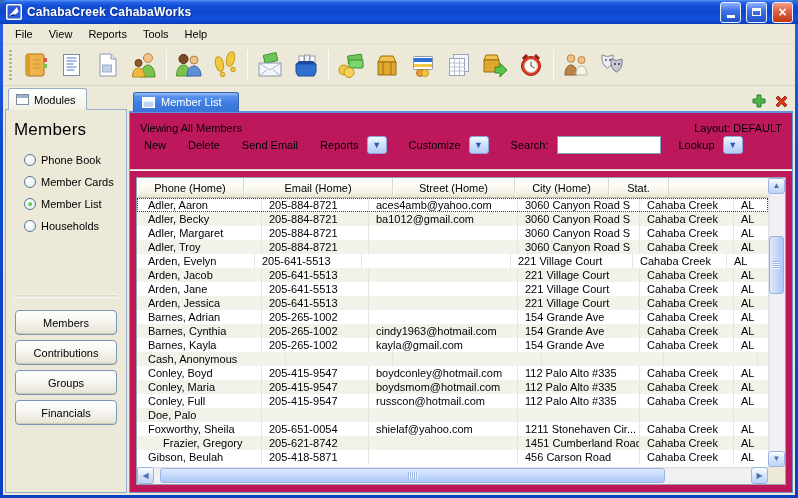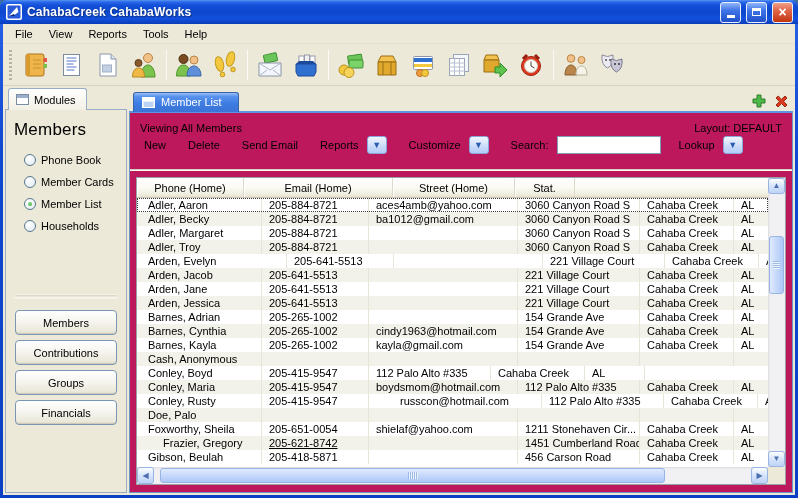--- a/index.html
+++ b/index.html
@@ -405,20 +405,23 @@
                 <div class="thead">
                     <div class="th" style="width: 107px;">
                       <span>Phone (Home)</span>
                     </div>
                     <div class="th" style="width: 149px;">
                       <span>Email (Home)</span>
                     </div>
                     <div class="th" style="width: 122px;">
                       <span>Street (Home)</span>
                     </div>
+                    <div class="th" style="width: 94px;">
+                      <span>City (Home)</span>
+                    </div>
                     <div class="th" style="width: 60px;">
                       <span>Stat.</span>
                     </div>
                   </div>
                 <div class="tbody">
                     <div class="trow focus">
                       <div class="td" style="width: 125px;">Adler, Aaron</div>
                       <div class="td" style="width: 107px;">205-884-8721</div>
                       <div class="td" style="width: 149px;">aces4amb@yahoo.com</div>
                       <div class="td" style="width: 122px;">3060 Canyon Road S</div>
@@ -443,21 +446,21 @@
                     </div>
                     <div class="trow alt">
                       <div class="td" style="width: 125px;">Adler, Troy</div>
                       <div class="td" style="width: 107px;">205-884-8721</div>
                       <div class="td" style="width: 149px;"></div>
                       <div class="td" style="width: 122px;">3060 Canyon Road S</div>
                       <div class="td" style="width: 94px;">Cahaba Creek</div>
                       <div class="td" style="width: 60px;">AL</div>
                     </div>
                     <div class="trow">
-                      <div class="td" style="width: 150px;">Arden, Evelyn</div>
+                      <div class="td" style="width: 118px;">Arden, Evelyn</div>
                       <div class="td" style="width: 107px;">205-641-5513</div>
                       <div class="td" style="width: 149px;"></div>
                       <div class="td" style="width: 122px;">221 Village Court</div>
                       <div class="td" style="width: 94px;">Cahaba Creek</div>
                       <div class="td" style="width: 60px;">AL</div>
                     </div>
                     <div class="trow alt">
                       <div class="td" style="width: 125px;">Arden, Jacob</div>
                       <div class="td" style="width: 107px;">205-641-5513</div>
                       <div class="td" style="width: 149px;"></div>
@@ -499,46 +502,47 @@
                     </div>
                     <div class="trow">
                       <div class="td" style="width: 125px;">Barnes, Kayla</div>
                       <div class="td" style="width: 107px;">205-265-1002</div>
                       <div class="td" style="width: 149px;">kayla@gmail.com</div>
                       <div class="td" style="width: 122px;">154 Grande Ave</div>
                       <div class="td" style="width: 94px;">Cahaba Creek</div>
                       <div class="td" style="width: 60px;">AL</div>
                     </div>
                     <div class="trow alt">
-                      <div class="td" style="width: 125px;">Cash, Anonymous</div>
+                      <div class="td" style="width: 149px;">Cash, Anonymous</div>
                       <div class="td" style="width: 107px;"></div>
                       <div class="td" style="width: 149px;"></div>
                       <div class="td" style="width: 122px;"></div>
                       <div class="td" style="width: 94px;"></div>
                       <div class="td" style="width: 60px;"></div>
                     </div>
                     <div class="trow">
                       <div class="td" style="width: 125px;">Conley, Boyd</div>
                       <div class="td" style="width: 107px;">205-415-9547</div>
+                      <div class="td" style="width: 149px;">boydconley@hotmail.com</div>
                       <div class="td" style="width: 122px;">112 Palo Alto #335</div>
                       <div class="td" style="width: 94px;">Cahaba Creek</div>
                       <div class="td" style="width: 60px;">AL</div>
                     </div>
                     <div class="trow alt">
                       <div class="td" style="width: 125px;">Conley, Maria</div>
                       <div class="td" style="width: 107px;">205-415-9547</div>
                       <div class="td" style="width: 149px;">boydsmom@hotmail.com</div>
                       <div class="td" style="width: 122px;">112 Palo Alto #335</div>
                       <div class="td" style="width: 94px;">Cahaba Creek</div>
                       <div class="td" style="width: 60px;">AL</div>
                     </div>
                     <div class="trow">
-                      <div class="td" style="width: 125px;">Conley, Rusty</div>
+                      <div class="td" style="width: 125px;">Conley, Full</div>
                       <div class="td" style="width: 107px;">205-415-9547</div>
-                      <div class="td" style="width: 149px; margin-left: 24px;">russcon@hotmail.com</div>
+                      <div class="td" style="width: 149px;">russcon@hotmail.com</div>
                       <div class="td" style="width: 122px;">112 Palo Alto #335</div>
                       <div class="td" style="width: 94px;">Cahaba Creek</div>
                       <div class="td" style="width: 60px;">AL</div>
                     </div>
                     <div class="trow alt">
                       <div class="td" style="width: 125px;">Doe, Palo</div>
                       <div class="td" style="width: 107px;"></div>
                       <div class="td" style="width: 149px;"></div>
                       <div class="td" style="width: 122px;"></div>
                       <div class="td" style="width: 94px;"></div>
@@ -547,21 +551,21 @@
                     <div class="trow">
                       <div class="td" style="width: 125px;">Foxworthy, Sheila</div>
                       <div class="td" style="width: 107px;">205-651-0054</div>
                       <div class="td" style="width: 149px;">shielaf@yahoo.com</div>
                       <div class="td" style="width: 122px;">1211 Stonehaven Cir...</div>
                       <div class="td" style="width: 94px;">Cahaba Creek</div>
                       <div class="td" style="width: 60px;">AL</div>
                     </div>
                     <div class="trow alt">
                       <div class="td" style="width: 125px; padding-left: 26px;">Frazier, Gregory</div>
-                      <div class="td" style="width: 107px; text-decoration: underline;">205-621-8742</div>
+                      <div class="td" style="width: 107px;">205-621-8742</div>
                       <div class="td" style="width: 149px;"></div>
                       <div class="td" style="width: 122px;">1451 Cumberland Road</div>
                       <div class="td" style="width: 94px;">Cahaba Creek</div>
                       <div class="td" style="width: 60px;">AL</div>
                     </div>
                     <div class="trow">
                       <div class="td" style="width: 125px;">Gibson, Beulah</div>
                       <div class="td" style="width: 107px;">205-418-5871</div>
                       <div class="td" style="width: 149px;"></div>
                       <div class="td" style="width: 122px;">456 Carson Road</div>

